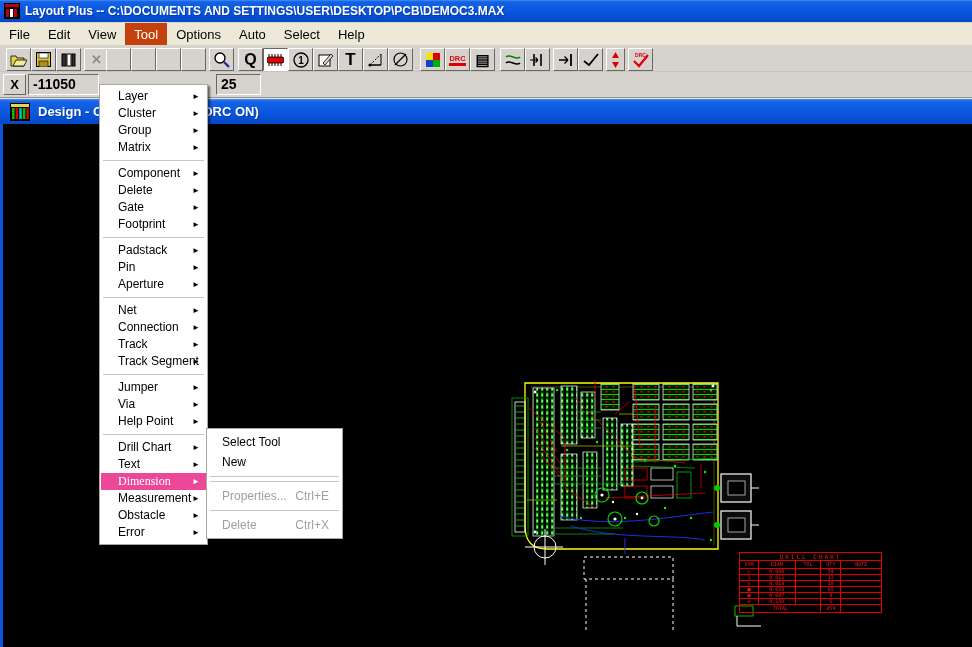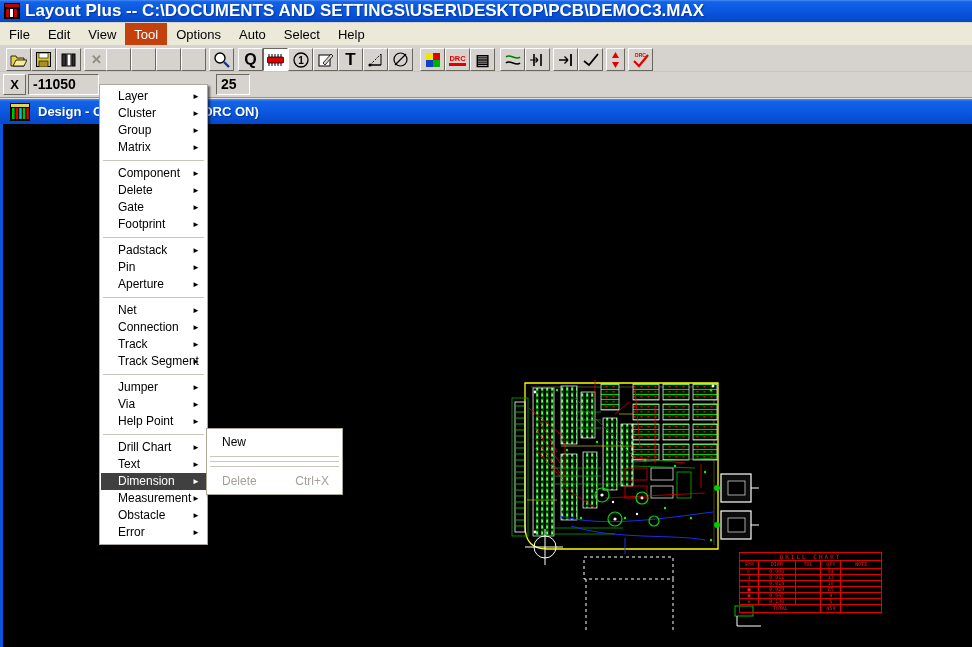--- a/index.html
+++ b/index.html
@@ -6,21 +6,21 @@
   html,body { width: 972px; height: 647px; overflow: hidden; background:#000; }
   body { font-family: "Liberation Sans", sans-serif; position: relative; }
 
   
   .titlebar {
     position:absolute; left:0; top:0; width:972px; height:23px;
     background: linear-gradient(180deg,#4a8cf7 0%,#1263e8 8%,#0a55dd 55%,#0348c8 100%);
     display:flex; align-items:center; padding-left:4px;
     border-bottom:1px solid #d8d4c8;
   }
-  .titlebar .ttext { color:#fff; font-weight:bold; font-size:17px; margin-left:5px; white-space:nowrap;
+  .titlebar .ttext { color:#fff; font-weight:bold; font-size:12px; margin-left:5px; white-space:nowrap;
     text-shadow:1px 1px 1px #0339a0; }
   .appicon { width:16px; height:16px; flex:0 0 16px; }
 
   .menubar {
     position:absolute; left:0; top:23px; width:972px; height:23px;
     background:#ece9d8; display:flex; align-items:stretch; font-size:13px;
     border-bottom:1px solid #d8d4c8;
   }
   .menubar .mitem { padding:4px 9px 0 9px; color:#000; }
   .menubar .mitem.active { background:#c2410c; color:#fff; }
@@ -71,21 +71,21 @@
   
   .popup {
     position:absolute; background:#fff; border:1px solid #aca899;
     box-shadow:2px 2px 2px rgba(0,0,0,0.55); font-size:12px; z-index:50;
     padding:3px 1px;
   }
   .tool-menu { left:99px; top:46px; width:109px;margin-top:38px; }
   .dim-menu  { left:206px; top:428px; width:137px; z-index:60; }
   .pitem { position:relative; height:17px; line-height:17px; padding-left:17px; color:#000; white-space:nowrap; }
   .dim-menu .pitem { height:20px; line-height:20px; padding-left:14px; }
-  .pitem.hl { background:#404040; color:#fff; }
+  .pitem.hl { background:#ec4899; color:#fff;font-family:Liberation Serif, serif; }
   .pitem.dis { color:#a3a09a; }
   .pitem .sub { position:absolute; right:6px; top:0; font-size:8px; }
   .pitem .short { position:absolute; right:12px; top:0; }
   .psep { height:1px; background:#c9c6bd; margin:4px 2px; }
 
   
   .drill { position:absolute; left:736px; top:428px; width:143px; color:#ff1a1a;
     font-family:"DejaVu Sans Mono", monospace; font-size:5px; line-height:5px; z-index:5; }
   .drill table { border-collapse:collapse; width:143px; }
   .drill td { border:1px solid #e00000; text-align:center; padding:0; height:6px;
@@ -254,21 +254,21 @@
   </div>
 </div>
 
 <div class="toolbar2">
   <div class="btn3d" style="left:3px;width:23px;height:21px">
     <span>X</span>
   </div>
   <div class="sunken" style="left:28px;top:2px;width:71px;height:21px">
     <span>-11050</span>
   </div>
-  <div class="sunken" style="left:216px;top:2px;width:34px;height:21px">
+  <div class="sunken" style="left:216px;top:2px;width:45px;height:21px">
     <span>25</span>
   </div>
   <div class="combo">
     <div class="layerfield">1  TOP</div>
     <div class="dropbtn">
       <span>▼</span>
     </div>
   </div>
 </div>
 
@@ -546,21 +546,26 @@
   <div class="psep"></div>
   <div class="pitem"><span>Drill Chart</span><span class="sub">►</span></div>
   <div class="pitem"><span>Text</span><span class="sub">►</span></div>
   <div class="pitem hl"><span>Dimension</span><span class="sub">►</span></div>
   <div class="pitem"><span>Measurement</span><span class="sub">►</span></div>
   <div class="pitem"><span>Obstacle</span><span class="sub">►</span></div>
   <div class="pitem"><span>Error</span><span class="sub">►</span></div>
 </div>
 
 <div class="popup dim-menu">
+  <div class="pitem"><span>Select Tool</span></div>
   <div class="pitem"><span>New</span></div>
   <div class="psep"></div>
   <div class="psep"></div>
+  <div class="pitem dis">
+    <span>Properties...</span>
+    <span class="short">Ctrl+E</span>
+  </div>
   <div class="psep"></div>
   <div class="pitem dis">
     <span>Delete</span>
     <span class="short">Ctrl+X</span>
   </div>
 </div>
 
 </body></html>

